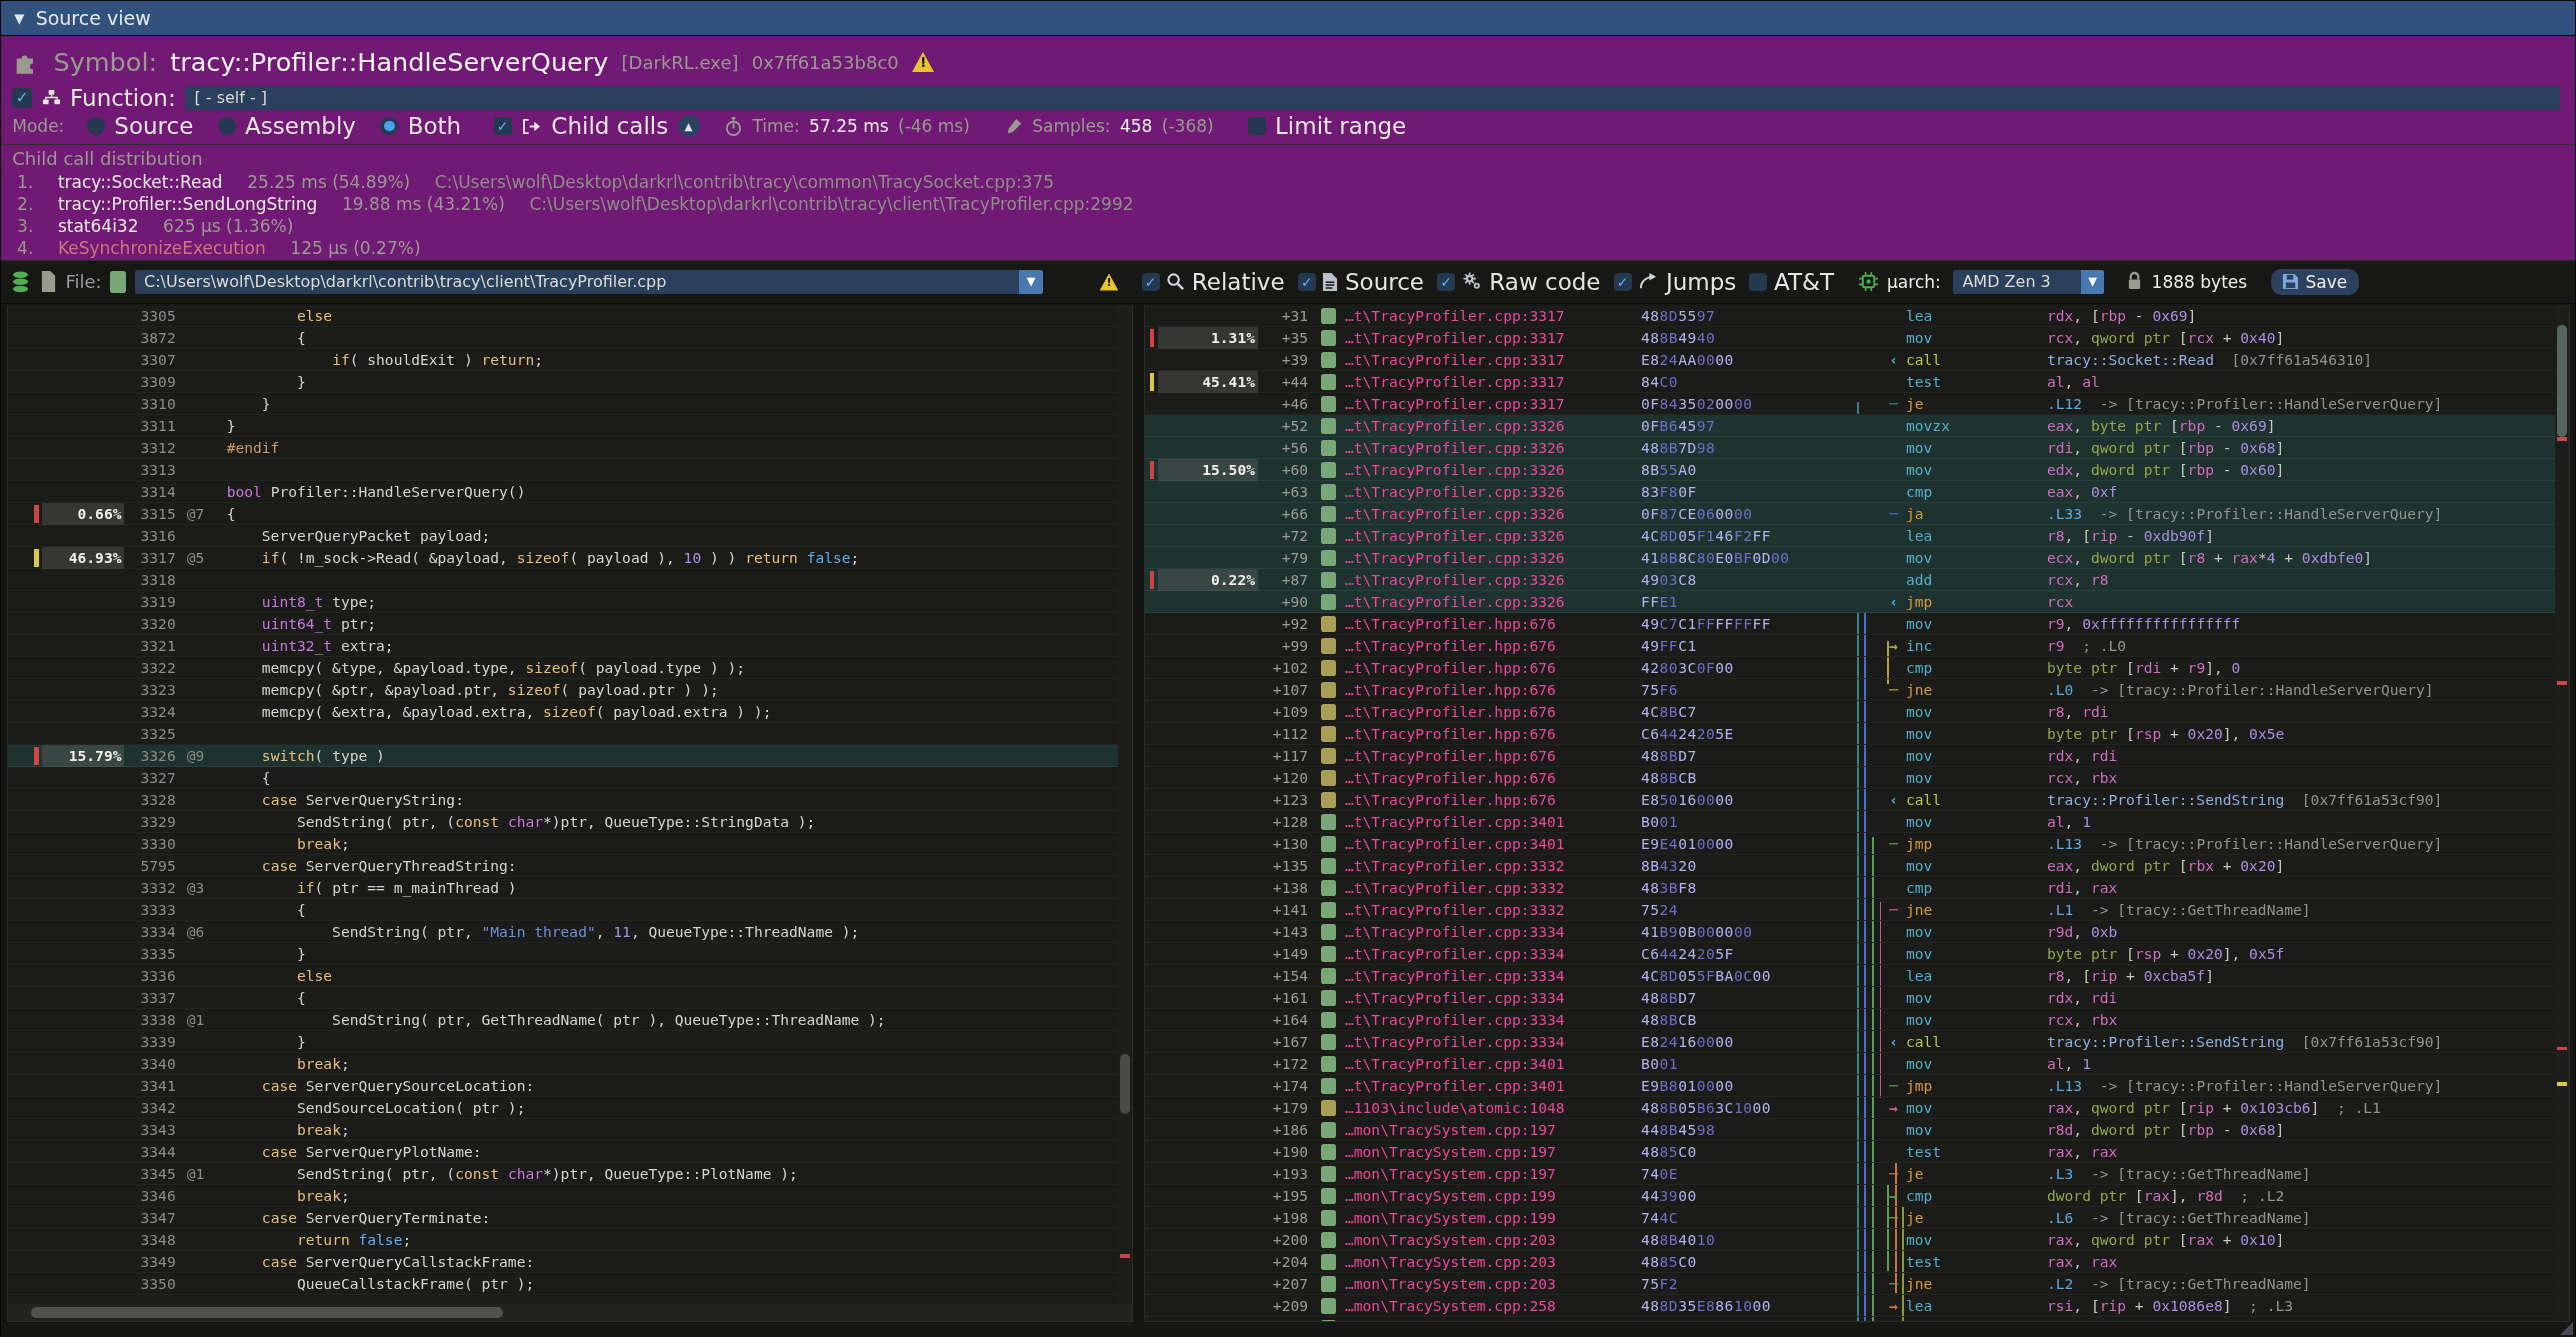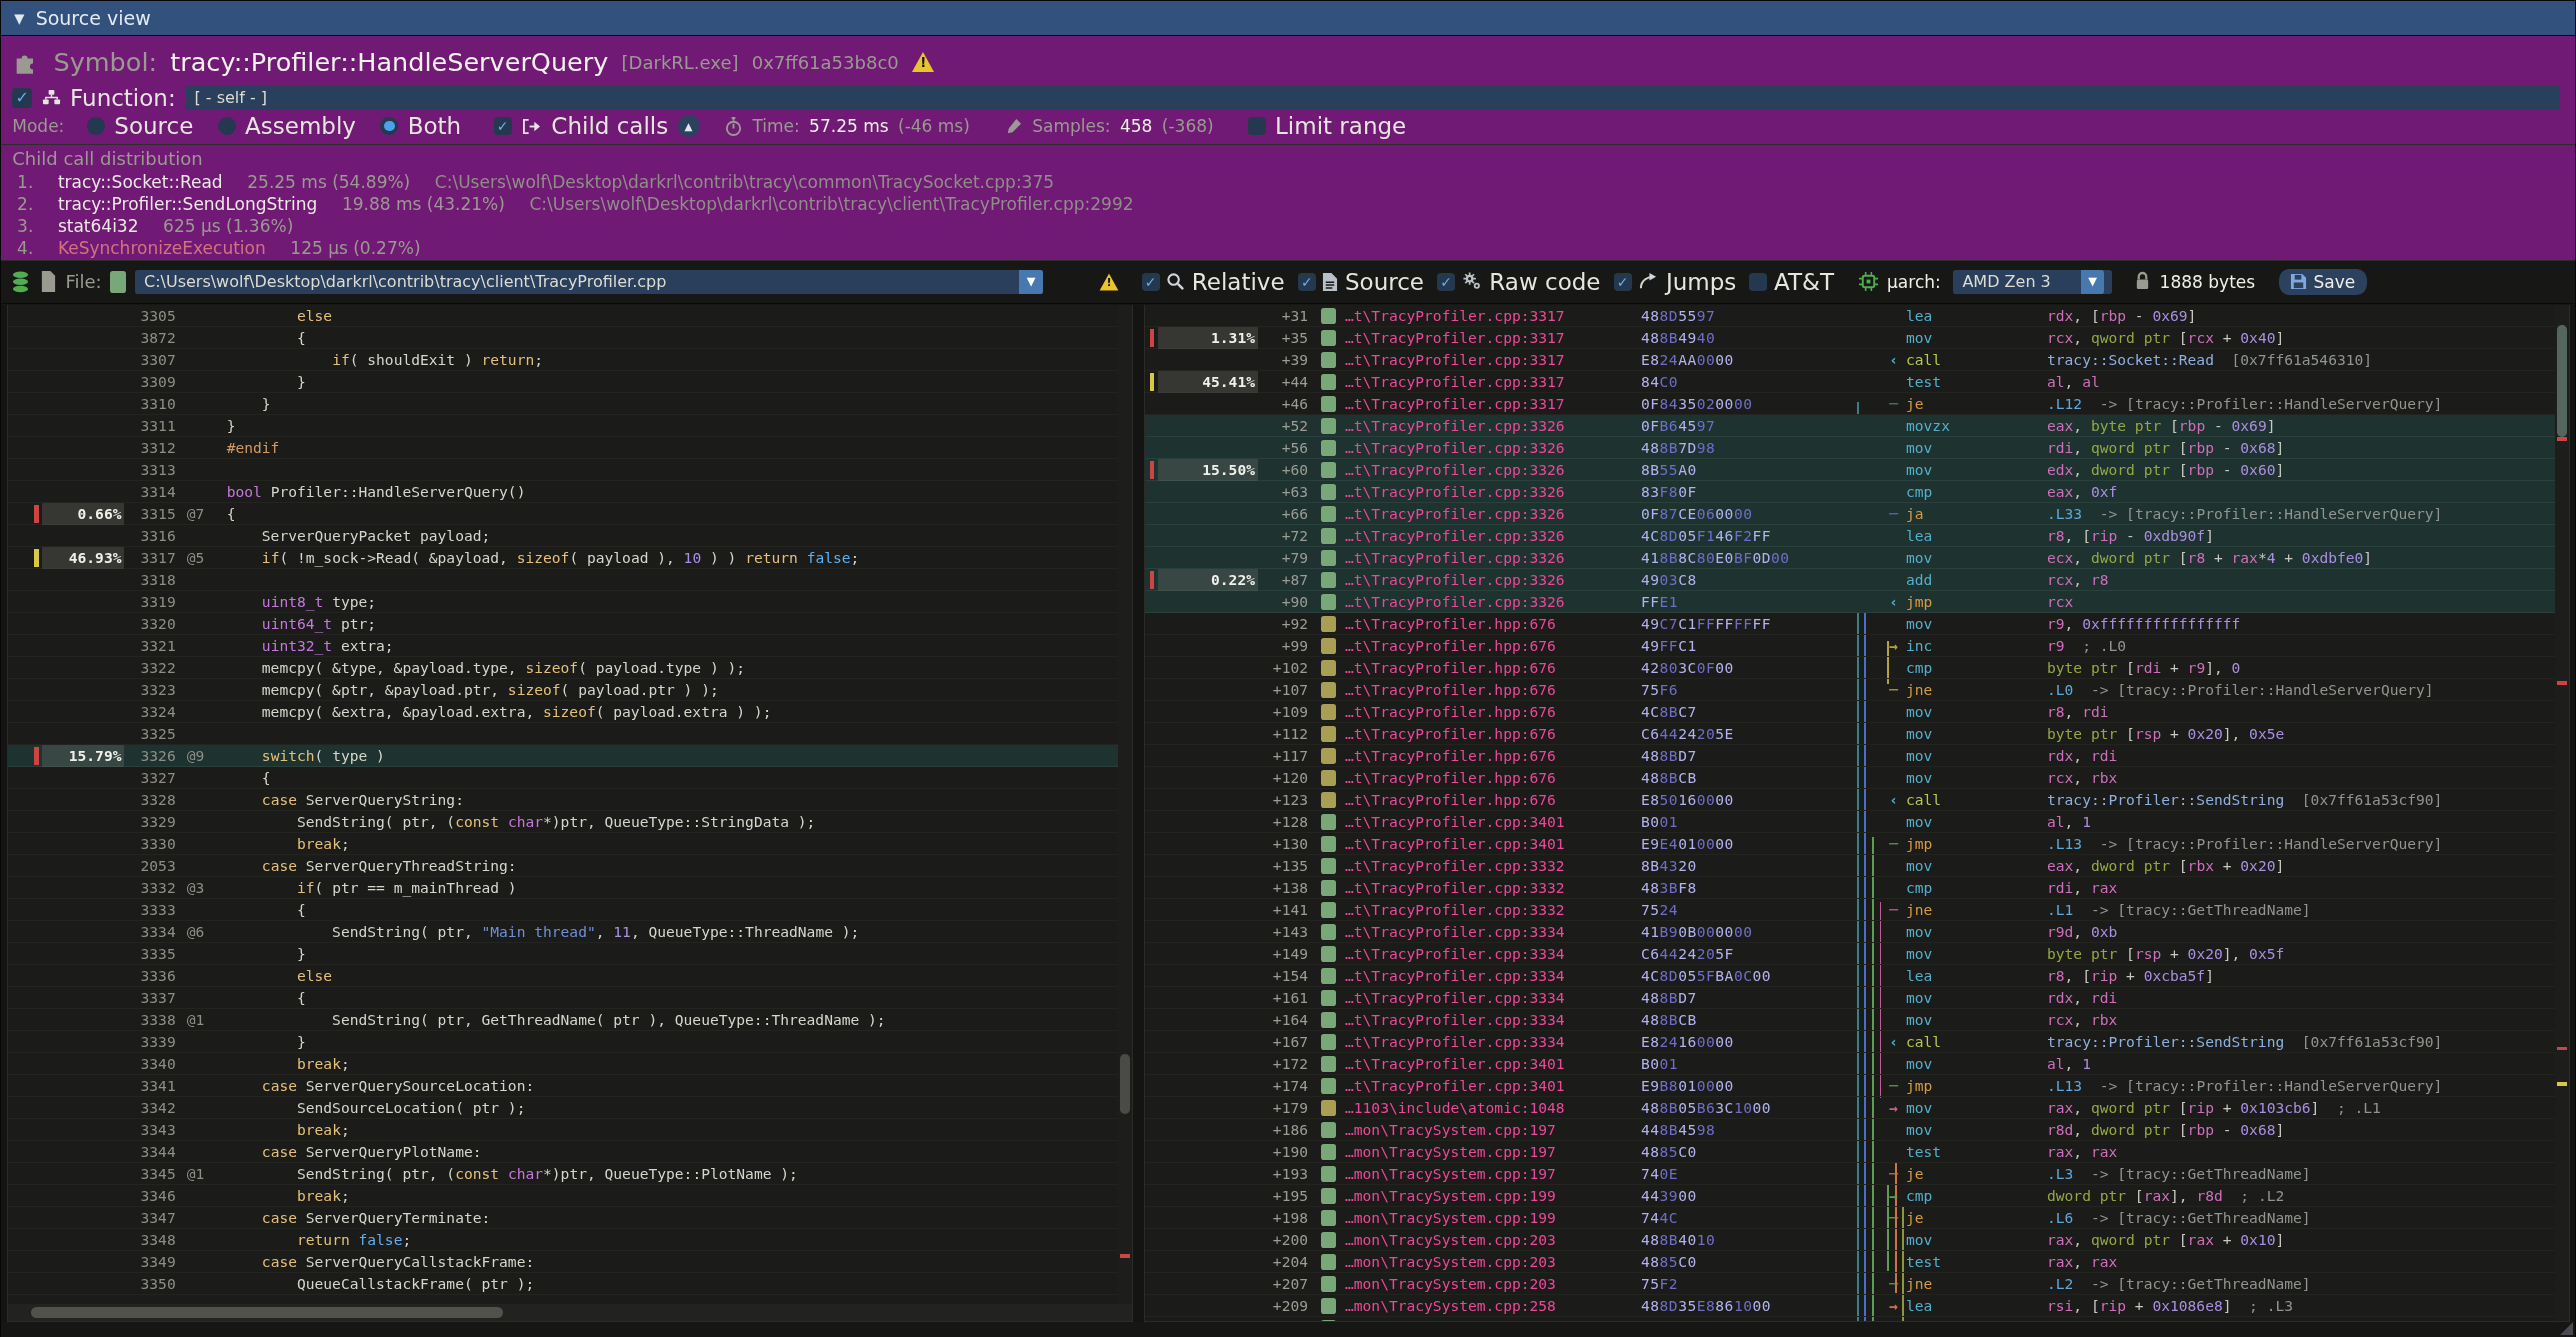--- a/index.html
+++ b/index.html
@@ -48,21 +48,21 @@
   .ccd-loc{color:#8f8f87;}
 
   
   .filebar{display:flex;align-items:center;gap:8.5px;height:42px;padding:0 9.4px;background:#171715;
     border-top:0.9px solid #2c2c28;border-bottom:0.9px solid #0a0a0a;}
   .greensq{width:16px;height:22px;border-radius:2.8px;background:#79a878;flex:none;}
   .path-combo{width:899px;justify-content:space-between;padding-right:0;}
   .combo-arrow{width:23.6px;height:23.6px;background:#4878b0;border-radius:0 2.8px 2.8px 0;color:#fff;
     display:flex;align-items:center;justify-content:center;font-size:11.3px;flex:none;}
   .toggle{display:flex;align-items:center;gap:6.6px;margin-left:13.2px;}
-  .uarch-combo{width:142px;justify-content:space-between;padding-right:8px;margin-left:3.8px;}
+  .uarch-combo{width:142px;justify-content:space-between;padding-right:0;margin-left:3.8px;}
   .savebtn{display:flex;align-items:center;gap:6.6px;background:#2c415e;border-radius:10.4px;
     height:25.5px;padding:0 11.3px;color:#f0f0e8;font-size:17px;margin-left:15px;}
 
   
   .warn{position:relative;width:0;height:0;border-left:11.3px solid transparent;
     border-right:11.3px solid transparent;border-bottom:20px solid #e8c52e;flex:none;}
   .warn:after{content:"!";position:absolute;left:-2.8px;top:2.8px;font-size:13.2px;font-weight:bold;color:#16161a;}
 
   
   .main{position:absolute;top:304px;left:0;right:0;bottom:15px;background:#141412;}
@@ -349,21 +349,21 @@
           <div class="crow"><span class="s-num">3321</span><span class="s-code">    <span class="ty">uint32_t</span> extra;</span></div>
           <div class="crow"><span class="s-num">3322</span><span class="s-code">    memcpy( &amp;type, &amp;payload.type, <span class="kw">sizeof</span>( payload.type ) );</span></div>
           <div class="crow"><span class="s-num">3323</span><span class="s-code">    memcpy( &amp;ptr, &amp;payload.ptr, <span class="kw">sizeof</span>( payload.ptr ) );</span></div>
           <div class="crow"><span class="s-num">3324</span><span class="s-code">    memcpy( &amp;extra, &amp;payload.extra, <span class="kw">sizeof</span>( payload.extra ) );</span></div>
           <div class="crow"><span class="s-num">3325</span><span class="s-code"></span></div>
           <div class="crow hl"><span class="pbar" style="left:26.4px;background:#cc4444"></span><span class="pct s-pct">15.79%</span><span class="s-num">3326</span><span class="s-sym">@9</span><span class="s-code">    <span class="kw">switch</span>( type )</span></div>
           <div class="crow"><span class="s-num">3327</span><span class="s-code">    {</span></div>
           <div class="crow"><span class="s-num">3328</span><span class="s-code">    <span class="kw">case</span> ServerQueryString:</span></div>
           <div class="crow"><span class="s-num">3329</span><span class="s-code">        SendString( ptr, (<span class="kw">const</span> <span class="ty">char</span>*)ptr, QueueType::StringData );</span></div>
           <div class="crow"><span class="s-num">3330</span><span class="s-code">        <span class="kw">break</span>;</span></div>
-          <div class="crow"><span class="s-num">2053</span><span class="s-code">    <span class="kw">case</span> ServerQueryThreadString:</span></div>
+          <div class="crow"><span class="s-num">5795</span><span class="s-code">    <span class="kw">case</span> ServerQueryThreadString:</span></div>
           <div class="crow"><span class="s-num">3332</span><span class="s-sym">@3</span><span class="s-code">        <span class="kw">if</span>( ptr == m_mainThread )</span></div>
           <div class="crow"><span class="s-num">3333</span><span class="s-code">        {</span></div>
           <div class="crow"><span class="s-num">3334</span><span class="s-sym">@6</span><span class="s-code">            SendString( ptr, <span class="str">"Main thread"</span>, <span class="num">11</span>, QueueType::ThreadName );</span></div>
           <div class="crow"><span class="s-num">3335</span><span class="s-code">        }</span></div>
           <div class="crow"><span class="s-num">3336</span><span class="s-code">        <span class="kw">else</span></span></div>
           <div class="crow"><span class="s-num">3337</span><span class="s-code">        {</span></div>
           <div class="crow"><span class="s-num">3338</span><span class="s-sym">@1</span><span class="s-code">            SendString( ptr, GetThreadName( ptr ), QueueType::ThreadName );</span></div>
           <div class="crow"><span class="s-num">3339</span><span class="s-code">        }</span></div>
           <div class="crow"><span class="s-num">3340</span><span class="s-code">        <span class="kw">break</span>;</span></div>
           <div class="crow"><span class="s-num">3341</span><span class="s-code">    <span class="kw">case</span> ServerQuerySourceLocation:</span></div>

